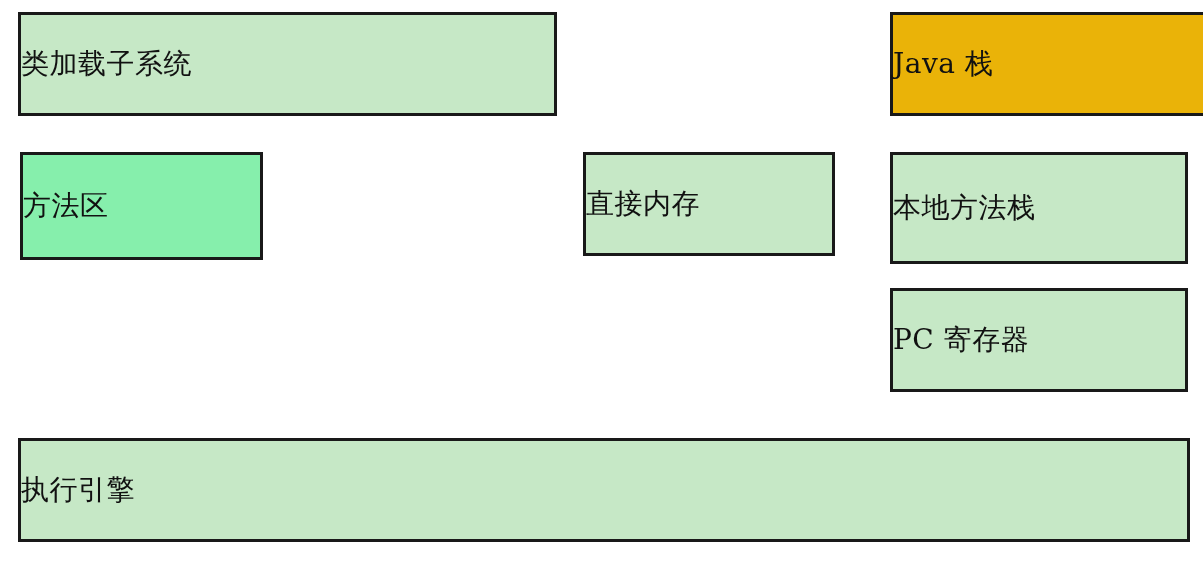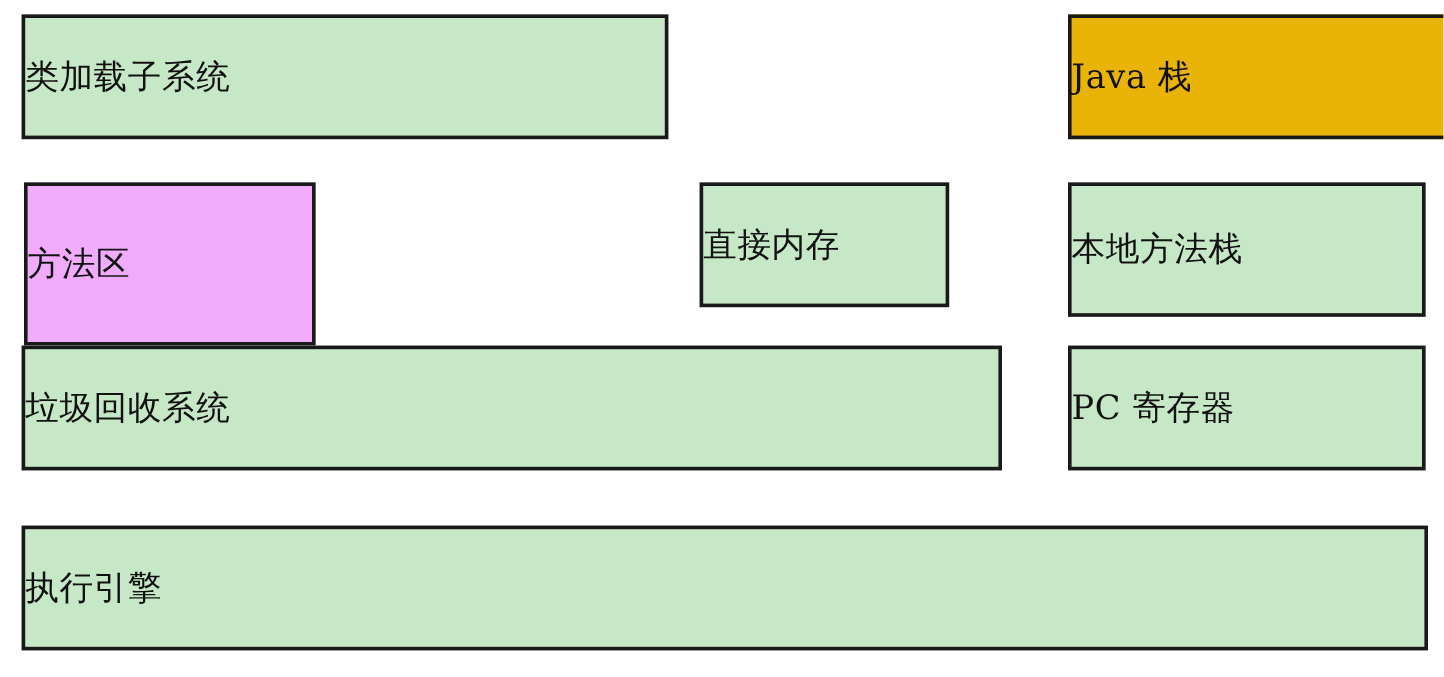--- a/index.html
+++ b/index.html
@@ -41,31 +41,28 @@
 <body>
 
 <div id="diagram-canvas" style="width: 1203px; height: 564px; background: rgb(255, 255, 255);">
 
 <div class="jvm-box" style="left: 18px; top: 12px; width: 539px; height: 104px; background: rgb(198, 232, 198); border-color: rgb(25, 25, 25); border-width: 3px;">
       <span class="jvm-box-label" style="font-size: 28px; color: rgb(17, 17, 17);">类加载子系统</span>
     </div>
     <div class="jvm-box" style="left: 890px; top: 12px; width: 332px; height: 104px; background: #eab308; border-color: rgb(25, 25, 25); border-width: 3px;">
       <span class="jvm-box-label" style="font-size: 28px; color: rgb(17, 17, 17);">Java 栈</span>
     </div>
-    <div class="jvm-box" style="left: 20px; top: 152px; width: 243px; height: 136px; background: #f0abfc; border-color: rgb(25, 25, 25); border-width: 3px;">
+    <div class="jvm-box" style="left: 20px; top: 152px; width: 243px; height: 108px; background: #86efac; border-color: rgb(25, 25, 25); border-width: 3px;">
       <span class="jvm-box-label" style="font-size: 28px; color: rgb(17, 17, 17);">方法区</span>
     </div>
-    <div class="jvm-box" style="left: 583px; top: 152px; width: 208px; height: 104px; background: rgb(198, 232, 198); border-color: rgb(25, 25, 25); border-width: 3px;">
+    <div class="jvm-box" style="left: 583px; top: 152px; width: 252px; height: 104px; background: rgb(198, 232, 198); border-color: rgb(25, 25, 25); border-width: 3px;">
       <span class="jvm-box-label" style="font-size: 28px; color: rgb(17, 17, 17);">直接内存</span>
     </div>
     <div class="jvm-box" style="left: 890px; top: 152px; width: 298px; height: 112px; background: rgb(198, 232, 198); border-color: rgb(25, 25, 25); border-width: 3px;">
       <span class="jvm-box-label" style="font-size: 28px; color: rgb(17, 17, 17);">本地方法栈</span>
-    </div>
-    <div class="jvm-box" style="left: 18px; top: 288px; width: 817px; height: 104px; background: rgb(198, 232, 198); border-color: rgb(25, 25, 25); border-width: 3px;">
-      <span class="jvm-box-label" style="font-size: 28px; color: rgb(17, 17, 17);">垃圾回收系统</span>
     </div>
     <div class="jvm-box" style="left: 890px; top: 288px; width: 298px; height: 104px; background: rgb(198, 232, 198); border-color: rgb(25, 25, 25); border-width: 3px;">
       <span class="jvm-box-label" style="font-size: 28px; color: rgb(17, 17, 17);">PC 寄存器</span>
     </div>
     <div class="jvm-box" style="left: 18px; top: 438px; width: 1172px; height: 104px; background: rgb(198, 232, 198); border-color: rgb(25, 25, 25); border-width: 3px;">
       <span class="jvm-box-label" style="font-size: 28px; color: rgb(17, 17, 17);">执行引擎</span>
     </div>
   </div>
 
 </body></html>

